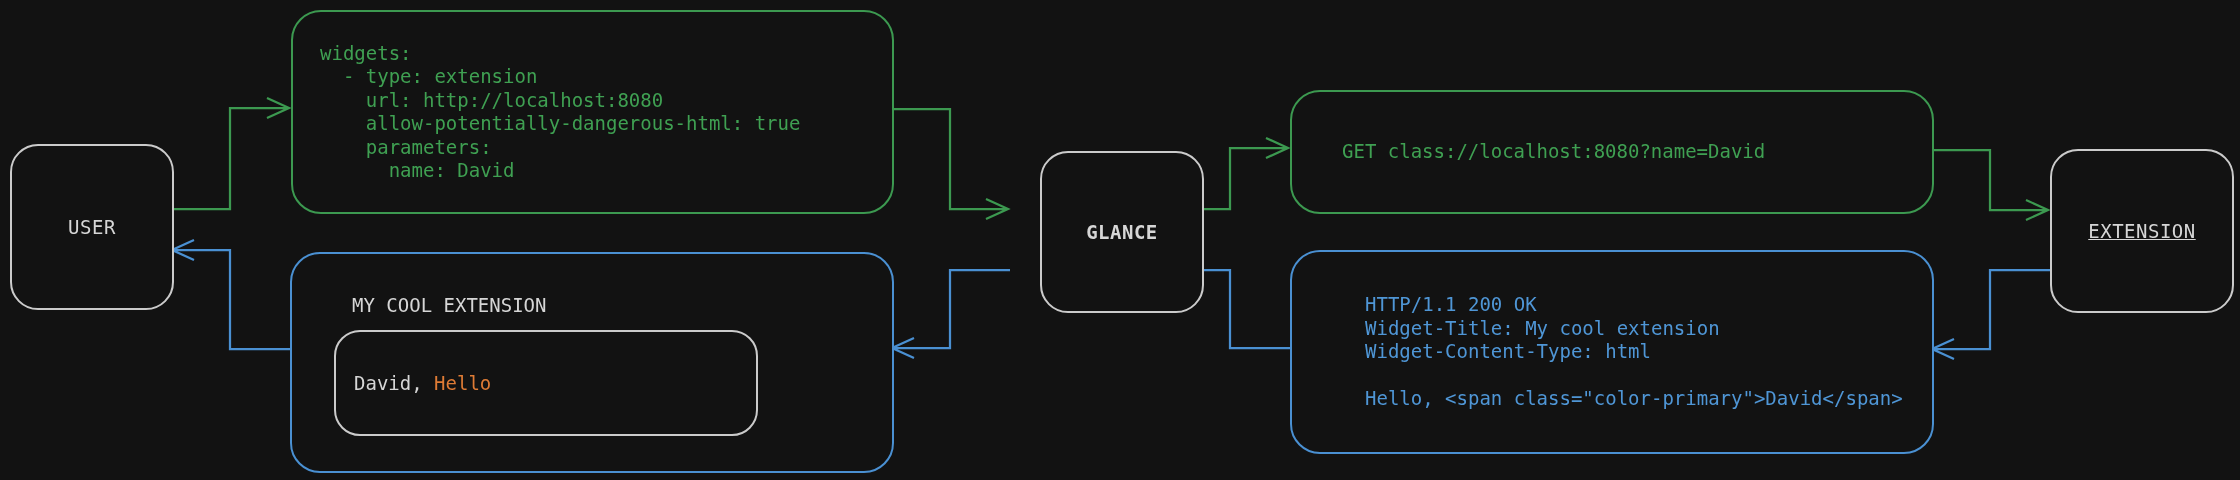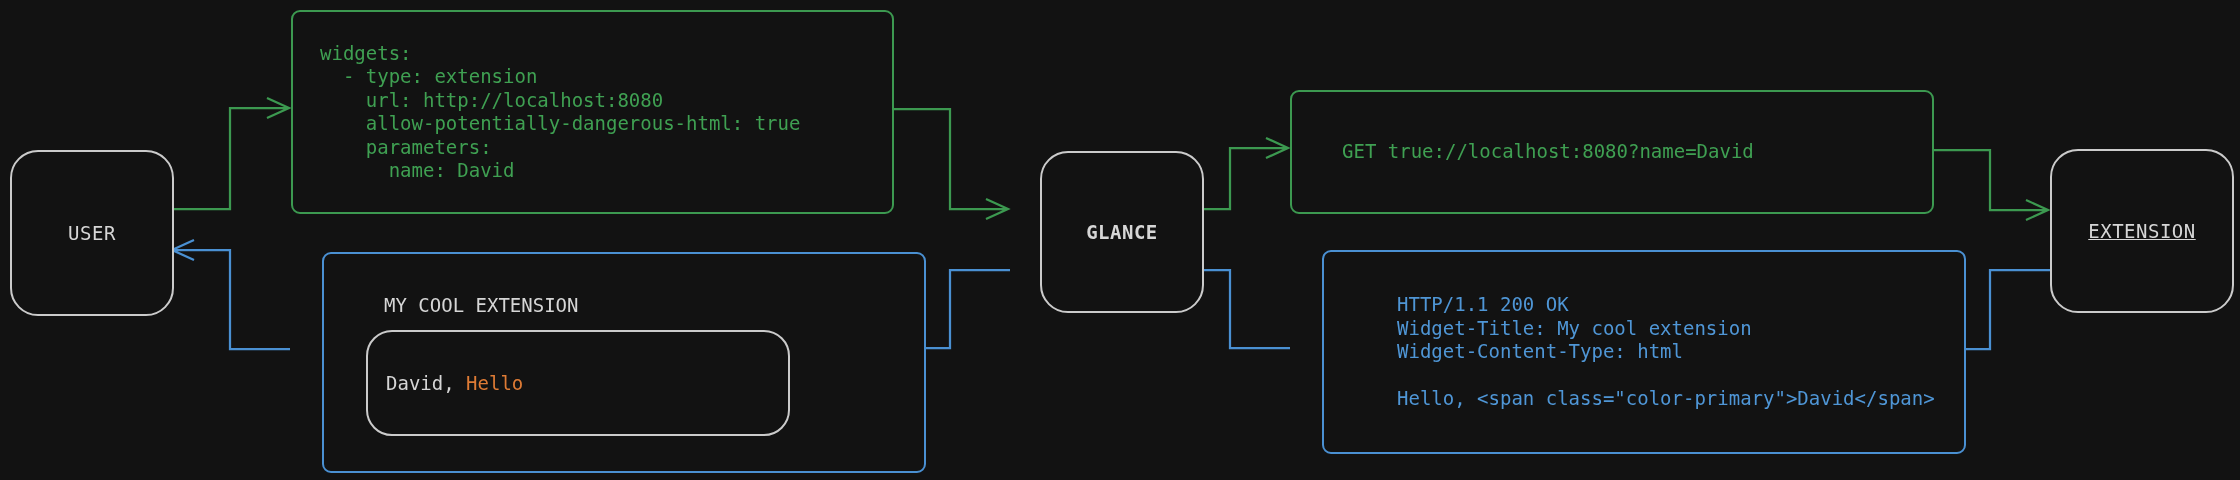--- a/index.html
+++ b/index.html
@@ -27,30 +27,30 @@
   .connectors path{fill:none;stroke-width:2.25px;stroke-linejoin:miter;}
   .connectors path.green{stroke:var(--green);}
   .connectors path.blue{stroke:var(--blue);}
 
   .node{
     position:absolute;border:2px solid var(--node_border);border-radius:28px;
     display:flex;align-items:center;justify-content:center;
     color:var(--text_light);font-size:19px;letter-spacing:0.5px;
     background:var(--background);z-index:2;
   }
-  .node-user{left:10px;top:150px;width:160px;height:162px;align-items:center;}
+  .node-user{left:10px;top:144px;width:160px;height:162px;align-items:center;}
   .node-glance{left:1040px;top:151px;width:160px;height:158px;font-weight:bold;}
   .node-extension{left:2050px;top:149px;width:180px;height:160px;text-decoration:underline;}
 
   .box{
-    position:absolute;border-radius:9px;background:var(--background);
+    position:absolute;border-radius:30px;background:var(--background);
     display:flex;align-items:center;z-index:1;
   }
   .box-green{border:2px solid var(--green);}
-  .box-blue{border:2px solid var(--blue);margin-left:32px;}
+  .box-blue{border:2px solid var(--blue);}
   .code{
     margin:0;white-space:pre;font-size:19px;line-height:23.5px;
     font-family:inherit;
   }
   .code-green{color:var(--green_text);}
   .code-blue{color:var(--blue_text);}
 
   .box-config{left:291px;top:10px;width:599px;height:200px;}
   .box-config .code{padding-left:27px;}
   .box-request{left:1290px;top:90px;width:640px;height:120px;}
@@ -104,21 +104,21 @@
   <div class="box box-green box-config">
     <pre class="code code-green">widgets:
   - type: extension
     url: http://localhost:8080
     allow-potentially-dangerous-html: true
     parameters:
       name: David</pre>
   </div>
 
   <div class="box box-green box-request">
-    <pre class="code code-green">GET true://localhost:8080?name=David</pre>
+    <pre class="code code-green">GET class://localhost:8080?name=David</pre>
   </div>
 
   <div class="box box-blue box-response">
     <pre class="code code-blue">HTTP/1.1 200 OK
 Widget-Title: My cool extension
 Widget-Content-Type: html
 
 Hello, &lt;span class="color-primary"&gt;David&lt;/span&gt;</pre>
   </div>
 

